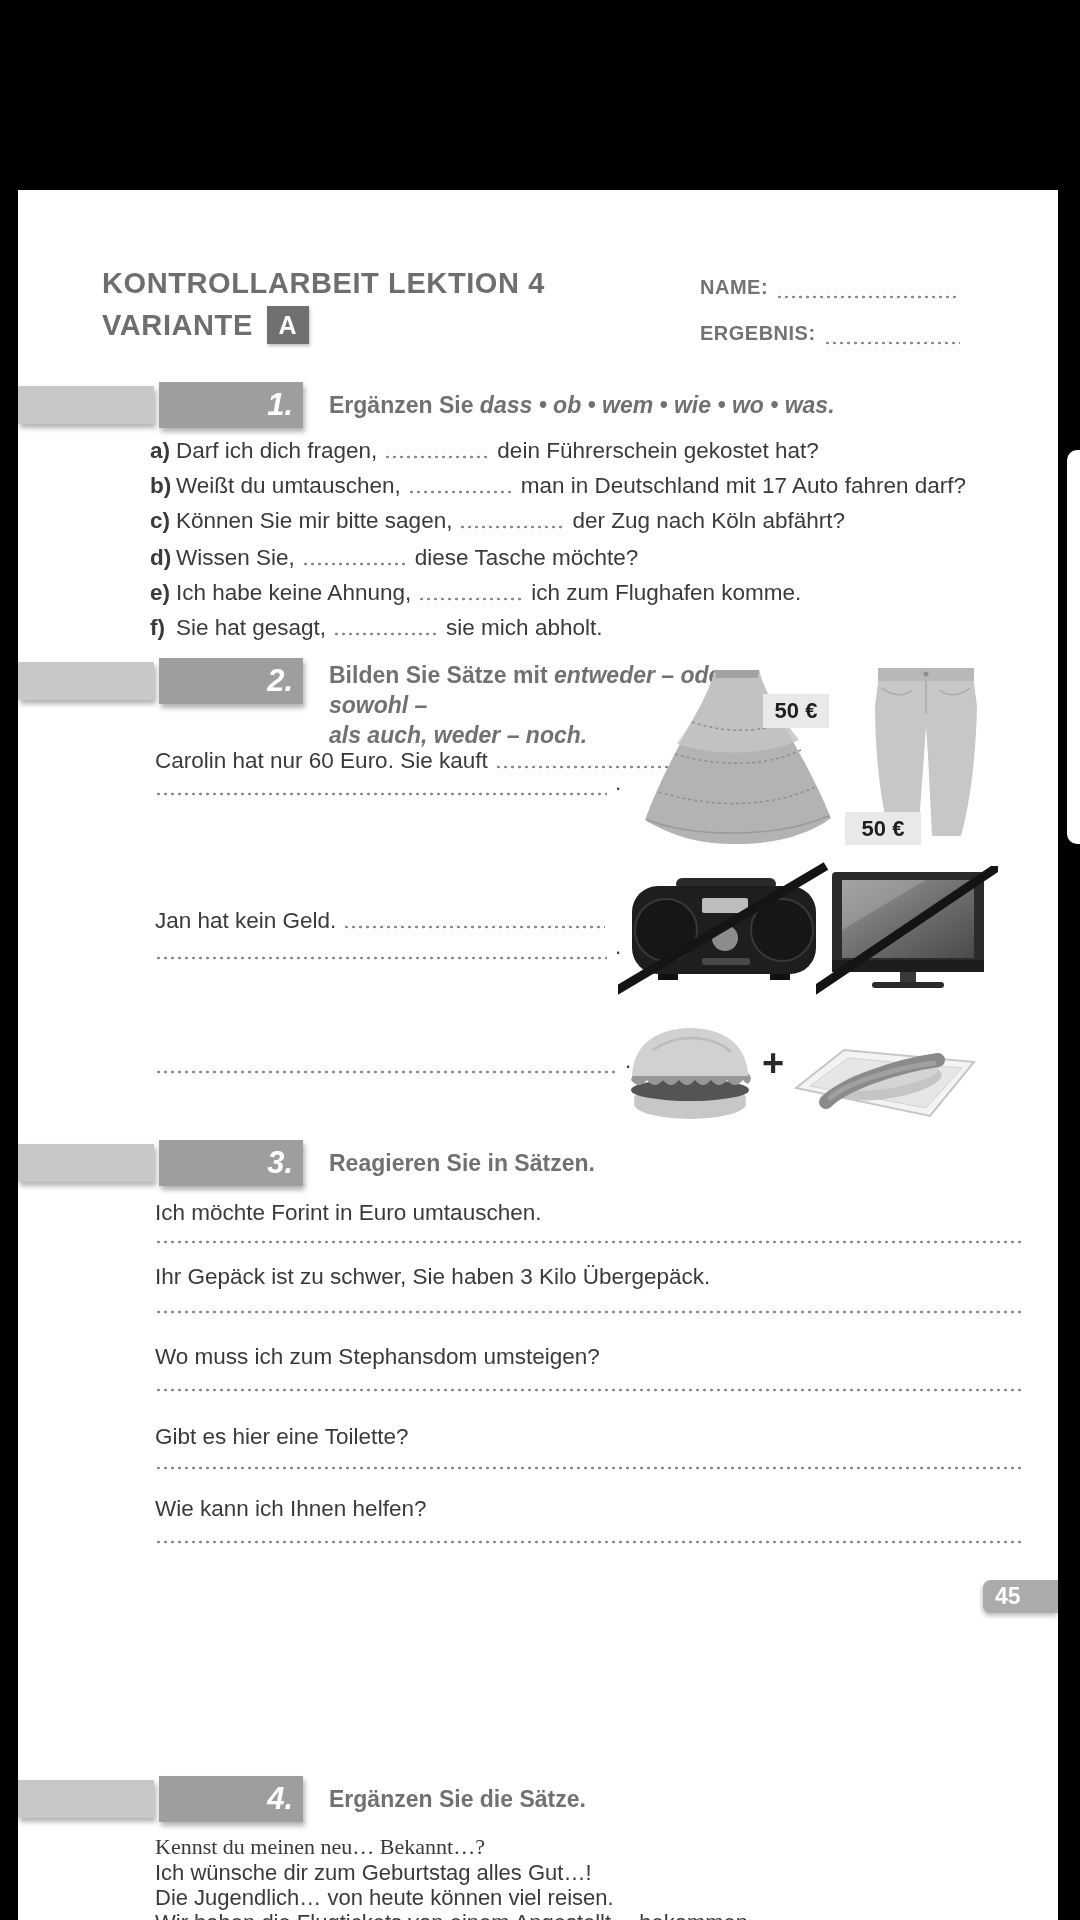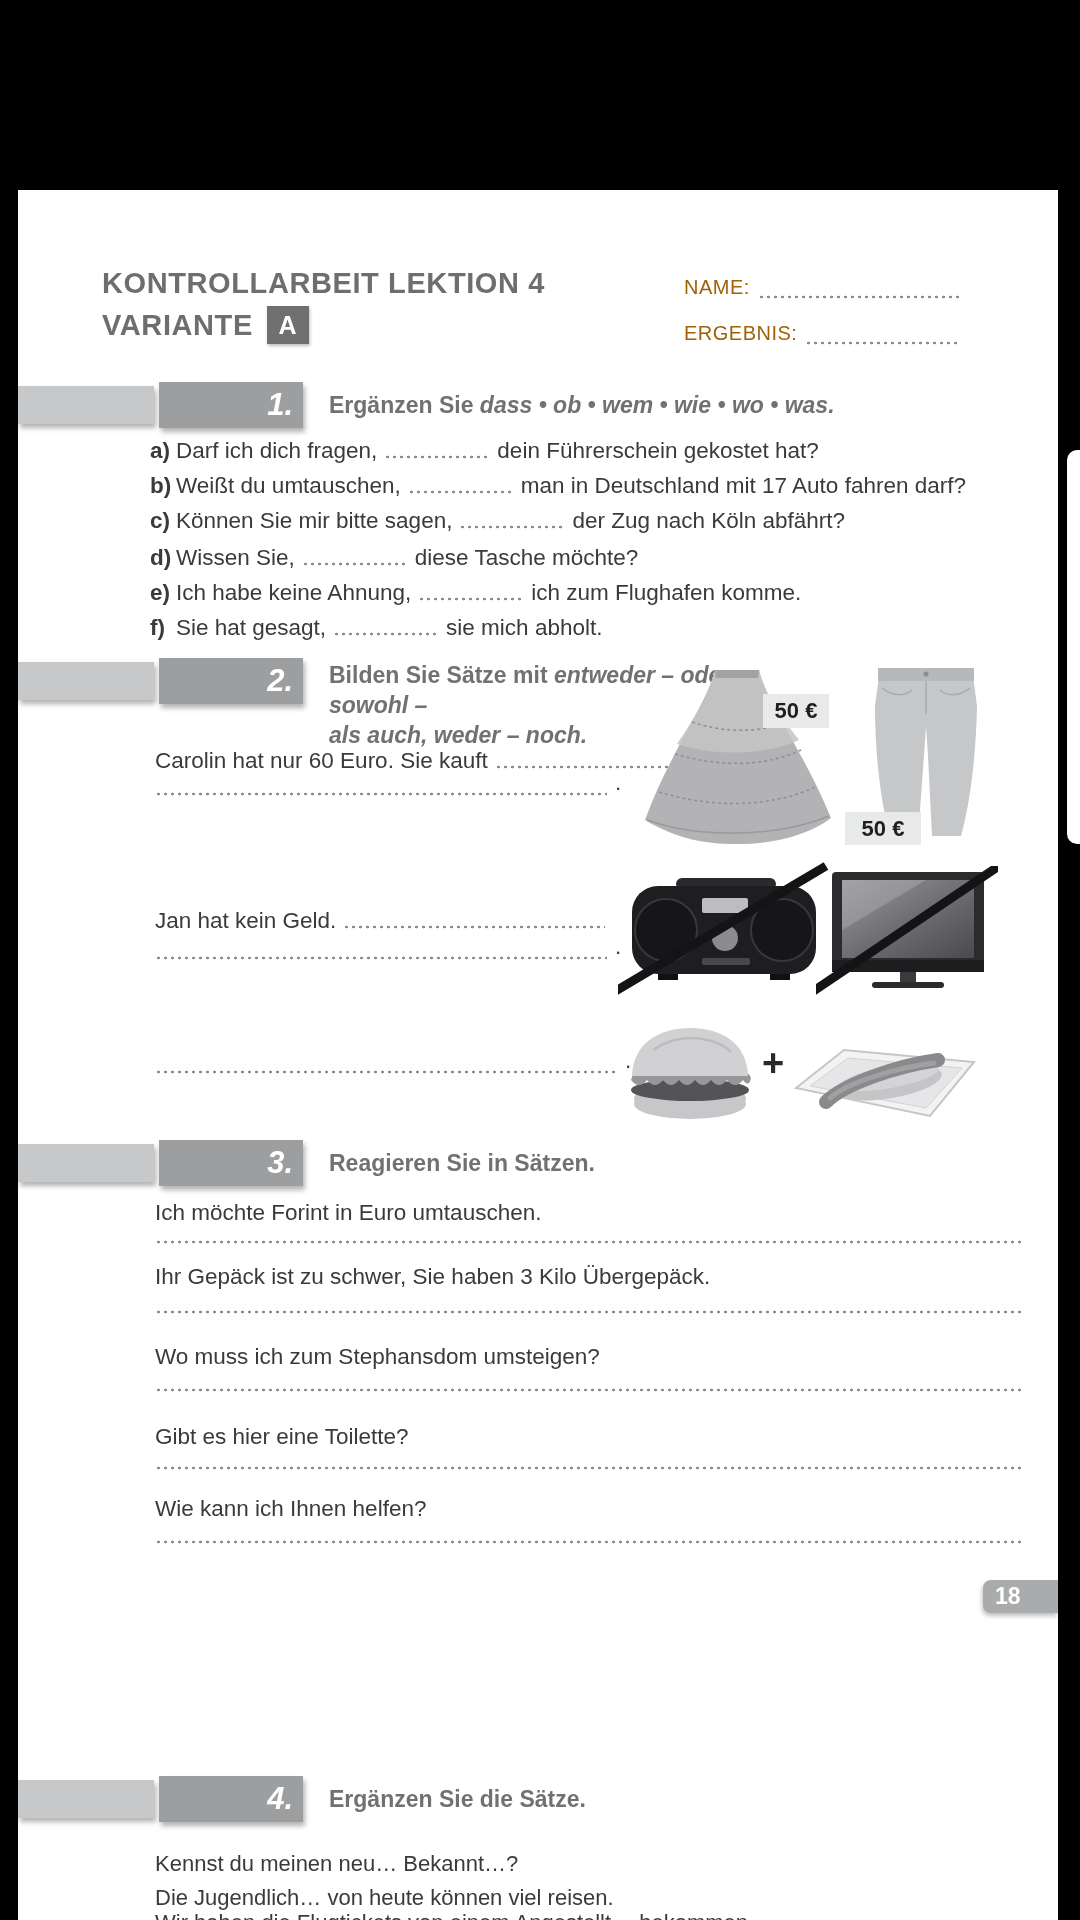--- a/index.html
+++ b/index.html
@@ -12,21 +12,21 @@
 
   
   .title{position:absolute;left:84px;color:#6c6e70;font-weight:700;
          font-size:29px;line-height:34px;letter-spacing:.6px;}
   .t1{top:76px;}
   .t2{top:116px;display:flex;align-items:center;gap:14px;}
   .abox{width:42px;height:38px;background:#6e7072;color:#fff;font-size:25px;
         font-weight:700;display:flex;align-items:center;justify-content:center;
         box-shadow:1px 2px 3px rgba(0,0,0,.25);}
   .hdr-row{position:absolute;left:666px;width:276px;display:flex;align-items:flex-end;gap:8px;}
-  .hdr-label{color:#a16207;font-weight:400;font-size:20px;letter-spacing:.5px;white-space:nowrap;}
+  .hdr-label{color:#737373;font-weight:700;font-size:20px;letter-spacing:.5px;white-space:nowrap;margin-left:16px;}
   .leader{flex:1;height:15px;background:radial-gradient(circle,#8d8d8f 1.3px,transparent 1.6px) repeat-x 0 100%/7px 4px;}
 
   
   .band{position:absolute;left:0;width:1040px;height:46px;}
   .band-bar{position:absolute;left:0;top:4px;width:136px;height:38px;background:#c7c8c9;
             box-shadow:2px 4px 5px rgba(0,0,0,.30);}
   .band-badge{position:absolute;left:141px;top:0;width:144px;height:46px;background:#9c9ea0;
               box-shadow:2px 4px 5px rgba(0,0,0,.30);display:flex;align-items:center;
               justify-content:flex-end;padding-right:10px;box-sizing:border-box;
               color:#fff;font-size:31px;font-weight:700;font-style:italic;}
@@ -206,28 +206,29 @@
     <div class="qline" style="top:1044px;"></div>
     <div class="txt" style="left:137px;top:1072px;">Ihr Gepäck ist zu schwer, Sie haben 3 Kilo Übergepäck.</div>
     <div class="qline" style="top:1114px;"></div>
     <div class="txt" style="left:137px;top:1152px;">Wo muss ich zum Stephansdom umsteigen?</div>
     <div class="qline" style="top:1192px;"></div>
     <div class="txt" style="left:137px;top:1232px;">Gibt es hier eine Toilette?</div>
     <div class="qline" style="top:1270px;"></div>
     <div class="txt" style="left:137px;top:1304px;">Wie kann ich Ihnen helfen?</div>
     <div class="qline" style="top:1344px;"></div>
 
-    <div class="pagenum">18</div>
+    <div class="pagenum">45</div>
   </div>
 
   <div class="page page2">
     <div class="band" style="top:83px;">
       <div class="band-bar"></div>
       <div class="band-badge">4.</div>
       <div class="band-heading">Ergänzen Sie die Sätze.</div>
     </div>
-    <div class="sent" style="top:158px;">Kennst du meinen neu… Bekannt…?</div>
+    <div class="sent" style="top:141px;font-family:Liberation Serif, serif;">Kennst du meinen neu… Bekannt…?</div>
+    <div class="sent" style="top:167px;">Ich wünsche dir zum Geburtstag alles Gut…!</div>
     <div class="sent" style="top:192px;">Die Jugendlich… von heute können viel reisen.</div>
     <div class="sent" style="top:217px;">Wir haben die Flugtickets von einem Angestellt… bekommen.</div>
   </div>
 
   <div class="scroll-thumb"></div>
 </div>
 
 </body></html>

